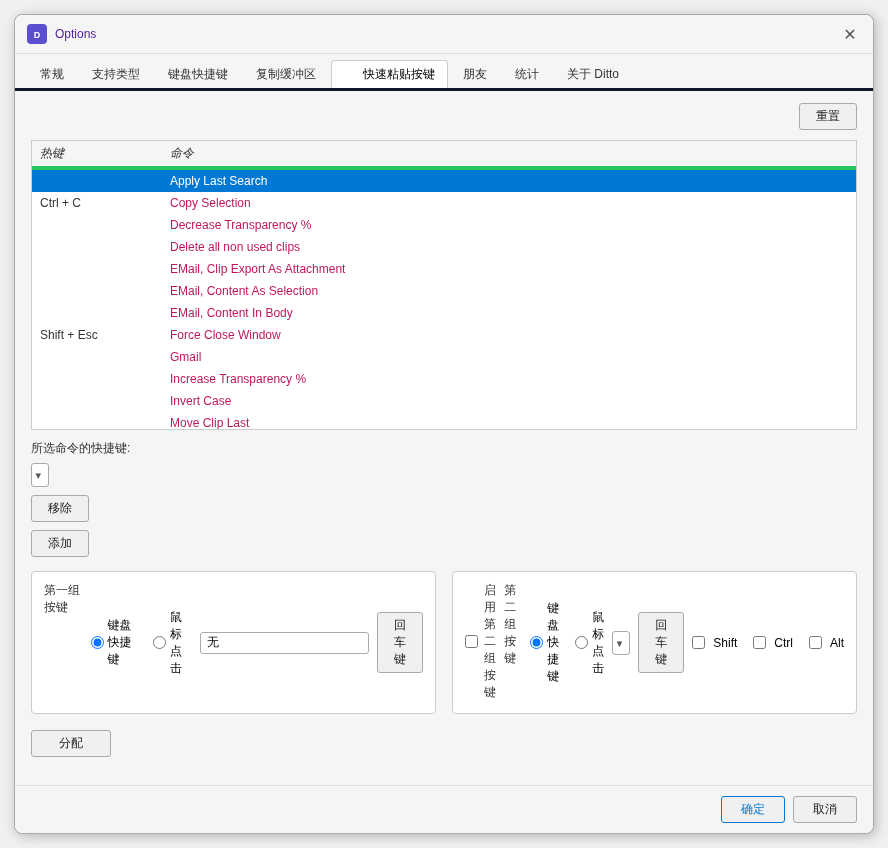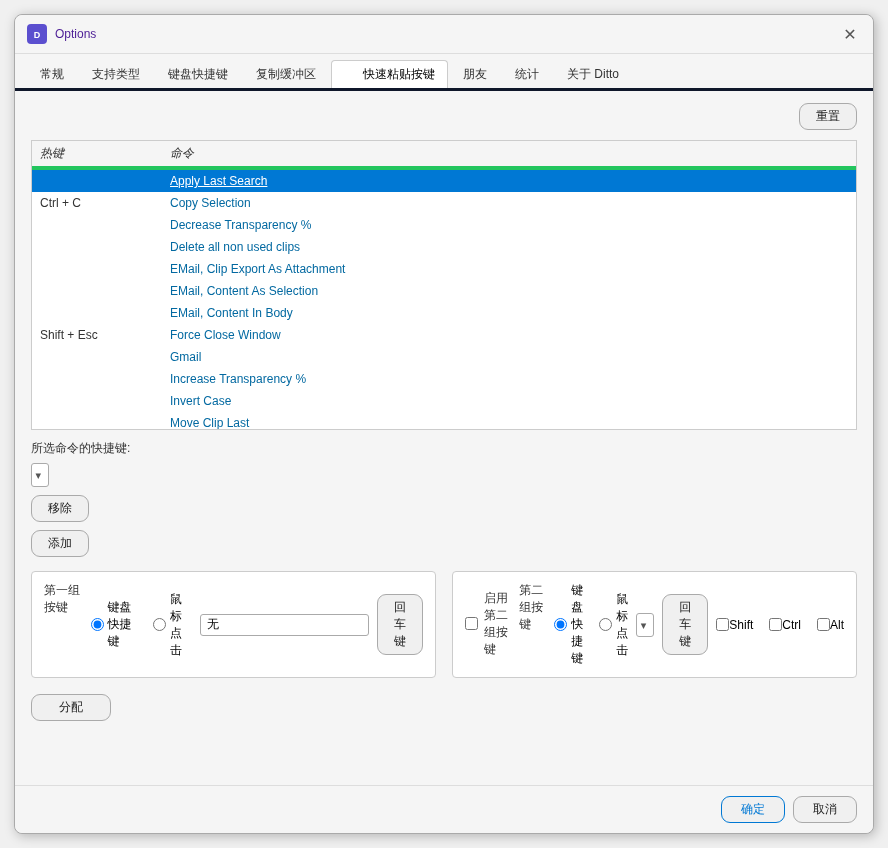--- a/index.html
+++ b/index.html
@@ -102,21 +102,21 @@
     }
 
     .reset-row {
       display: flex;
       justify-content: flex-end;
     }
     .btn {
       padding: 4px 16px;
       border: 1px solid #aaa;
       background: #f0f0f0;
-      border-radius: 9px;
+      border-radius: 3px;
       cursor: pointer;
       font-size: 12px;
       color: #222;
     }
     .btn.primary {
       border-color: #0078d4;
       color: #0078d4;
     }
 
     .table-container {
@@ -148,23 +148,23 @@
     }
     .table-row {
       display: grid;
       grid-template-columns: 130px 1fr;
       padding: 3px 8px;
       cursor: pointer;
       min-height: 22px;
       align-items: center;
     }
     .table-row.selected { background: #0078d4; color: white; }
-    .table-row.selected .row-cmd { color: white; text-decoration: underline; }
+    .table-row.selected .row-cmd { color: white; }
     .row-hotkey { font-size: 12px; color: #333; }
-    .row-cmd { font-size: 12px; color: #0369a1; }
+    .row-cmd { font-size: 12px; color: #be185d; }
     .table-row.selected .row-hotkey { color: white; }
 
     .shortcut-section {
       display: flex;
       flex-direction: column;
       gap: 6px;
     }
     .shortcut-label { font-size: 12px; color: #333; }
     .shortcut-row {
       display: flex;
@@ -245,21 +245,21 @@
       background: #fff;
     }
     .checkbox-row {
       display: flex;
       gap: 16px;
       align-items: center;
     }
     .checkbox-label {
       display: flex;
       align-items: center;
-      gap: 0;
+      gap: 8px;
       font-size: 12px;
       cursor: pointer;
     }
     .enable-row {
       display: flex;
       align-items: center;
       gap: 6px;
       margin-bottom: 2px;
     }
     .enable-label {

